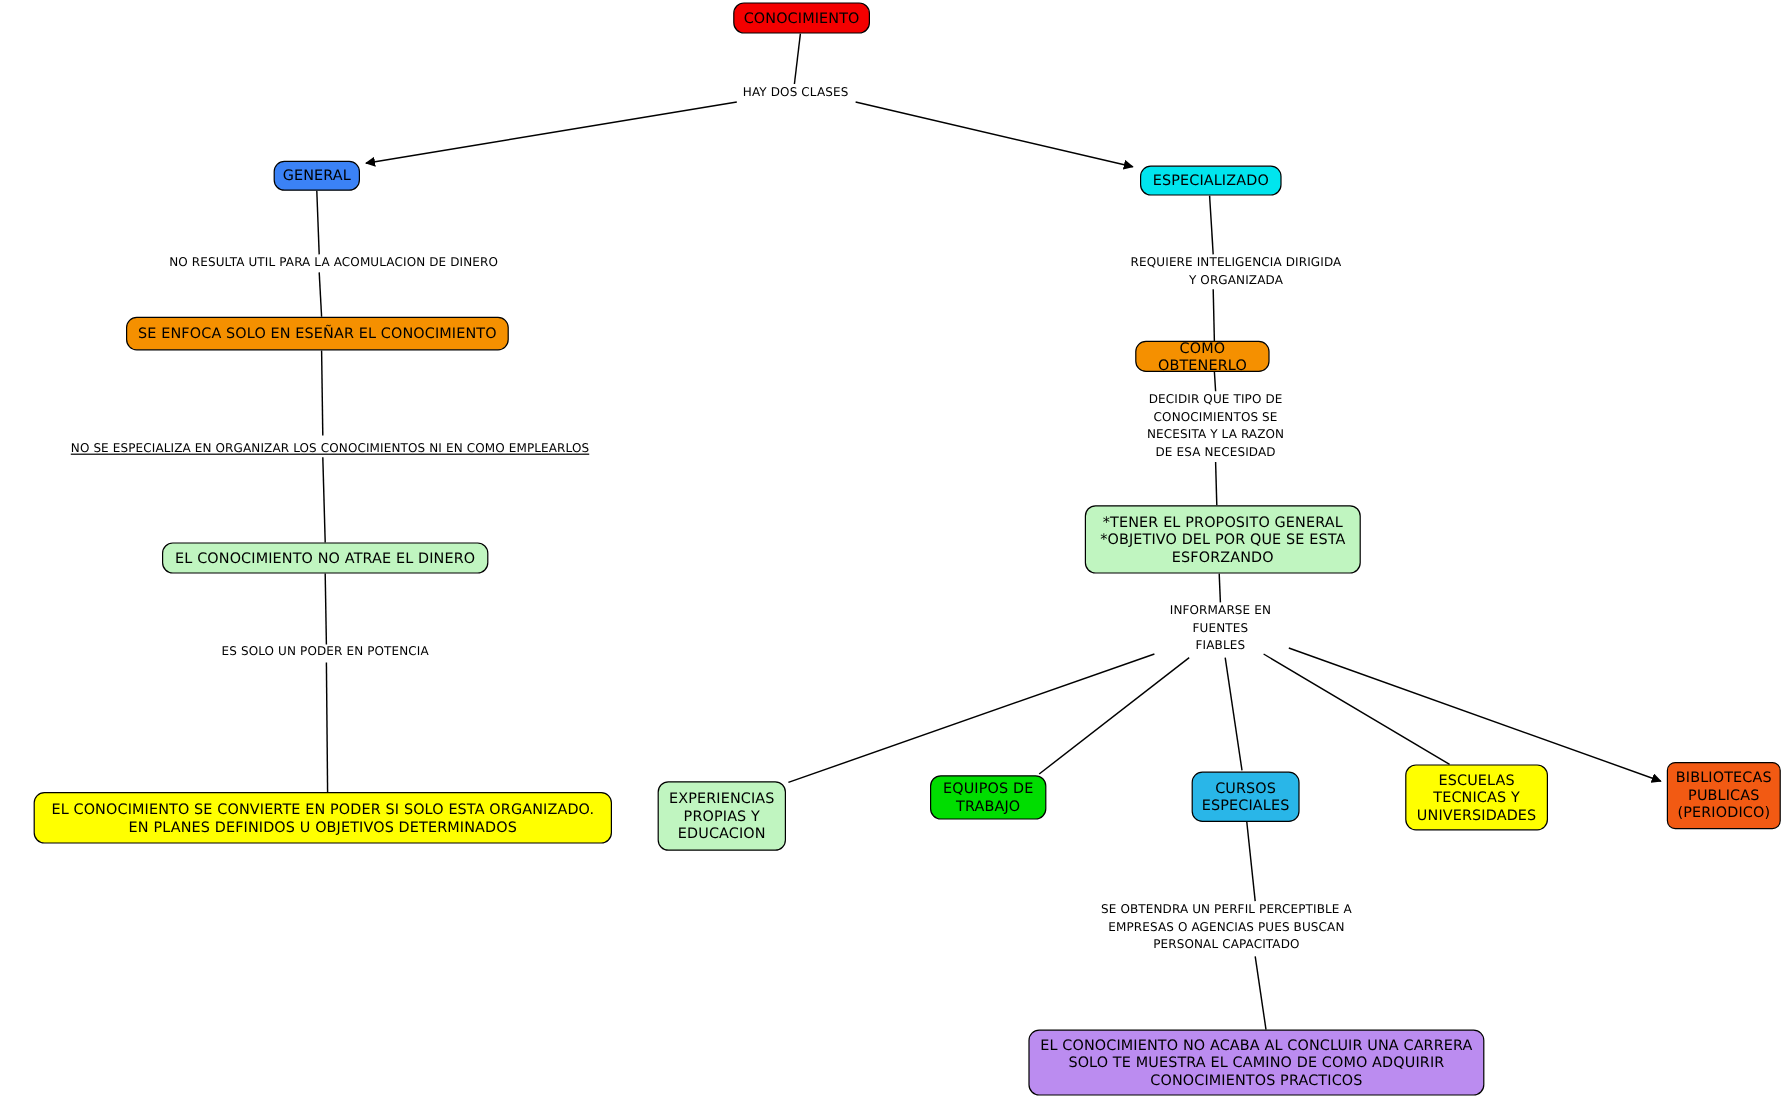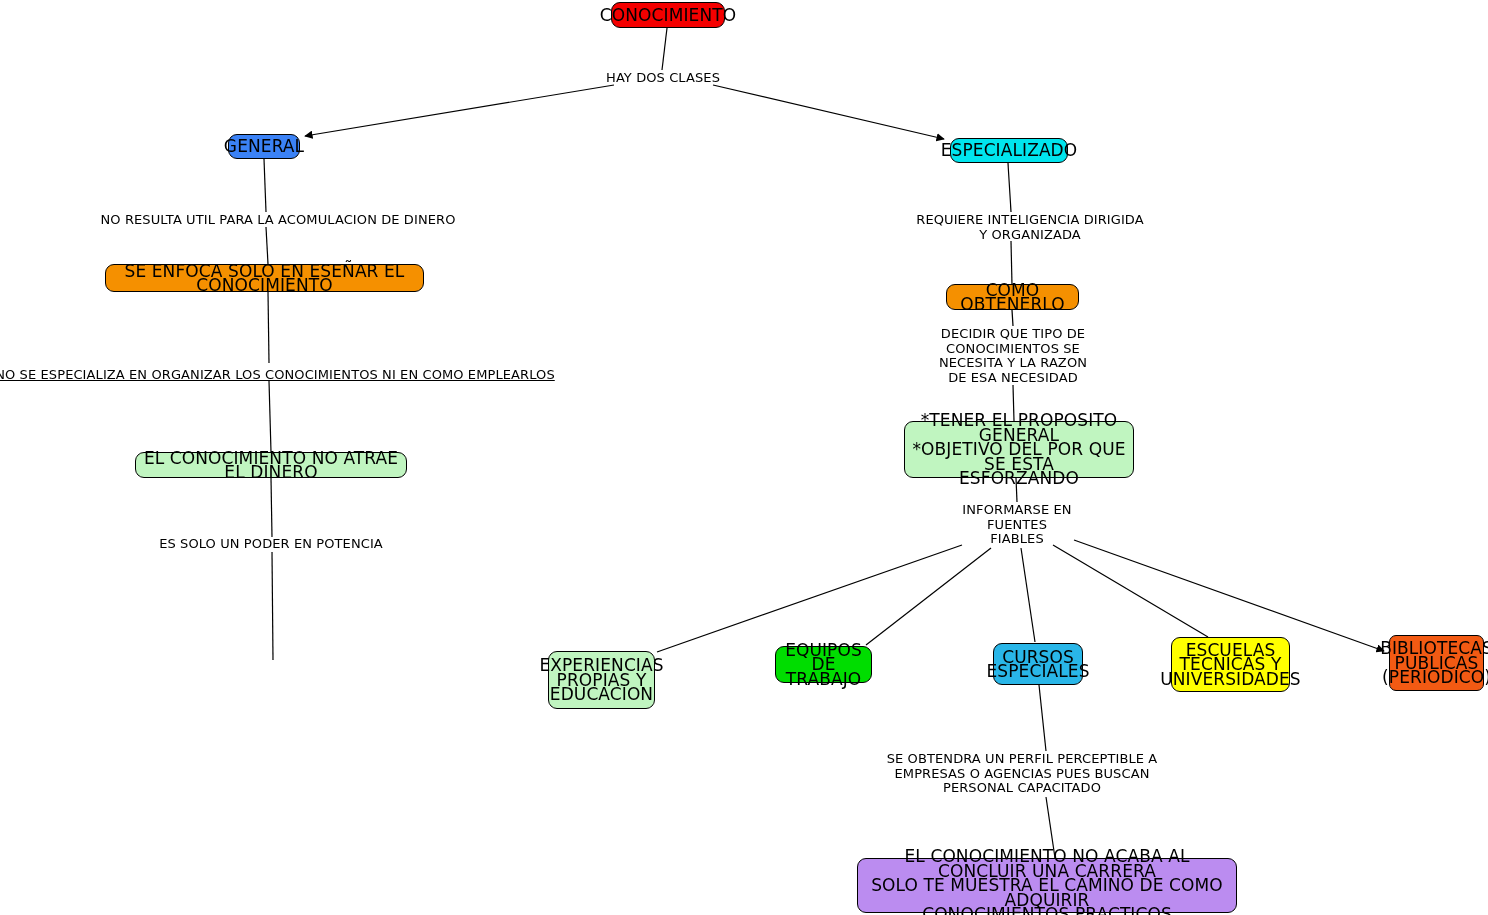--- a/index.html
+++ b/index.html
@@ -26,30 +26,30 @@
   .node {
     position: absolute;
     box-sizing: border-box;
     border: 1.3px solid #000000;
     border-radius: 9px;
     display: flex;
     align-items: center;
     justify-content: center;
     text-align: center;
     color: #000000;
-    font-size: 17px;
+    font-size: 12px;
     line-height: 14.5px;
     letter-spacing: 0.1px;
     white-space: pre-line;
     padding: 2px 6px;
   }
   .linklabel {
     position: absolute;
     text-align: center;
-    font-size: 13px;
+    font-size: 10px;
     line-height: 14.6px;
     color: #000000;
     white-space: pre-line;
     transform: translateX(-50%);
     letter-spacing: 0.1px;
   }
 </style>
 </head>
 <body>
 
@@ -96,22 +96,24 @@
   <div class="node" style="left:611px; top:2px; width:114px; height:26px; background:#f40000;">CONOCIMIENTO</div>
 
   <div class="node" style="left:228px; top:134px; width:72px; height:25px; background:#3b82f6;">GENERAL</div>
 
   <div class="node" style="left:950px; top:138px; width:118px; height:25px; background:#00e5ee;">ESPECIALIZADO</div>
 
   <div class="node" style="left:105px; top:264px; width:319px; height:28px; background:#f59000;">SE ENFOCA SOLO EN ESEÑAR EL CONOCIMIENTO</div>
 
   <div class="node" style="left:135px; top:452px; width:272px; height:26px; background:#c0f5c0;">EL CONOCIMIENTO NO ATRAE EL DINERO</div>
 
+  <div class="node" style="left:28px; top:660px; width:482px; height:43px; background:#ffff00;">EL CONOCIMIENTO SE CONVIERTE EN PODER SI SOLO ESTA ORGANIZADO.
+EN PLANES DEFINIDOS U OBJETIVOS DETERMINADOS</div>
 
-  <div class="node" style="left:946px; top:284px; width:133px; height:26px; background:#f59000;">COMO OBTENERLO</div>
+  <div class="node" style="left:946px; top:284px; width:112px; height:26px; background:#f59000;">COMO OBTENERLO</div>
 
   <div class="node" style="left:904px; top:421px; width:230px; height:57px; background:#c0f5c0;">*TENER EL PROPOSITO GENERAL
 *OBJETIVO DEL POR QUE SE ESTA
 ESFORZANDO</div>
 
   <div class="node" style="left:548px; top:651px; width:107px; height:58px; background:#c0f5c0;">EXPERIENCIAS
 PROPIAS Y
 EDUCACION</div>
 
   <div class="node" style="left:775px; top:646px; width:97px; height:37px; background:#00dd00;">EQUIPOS DE

